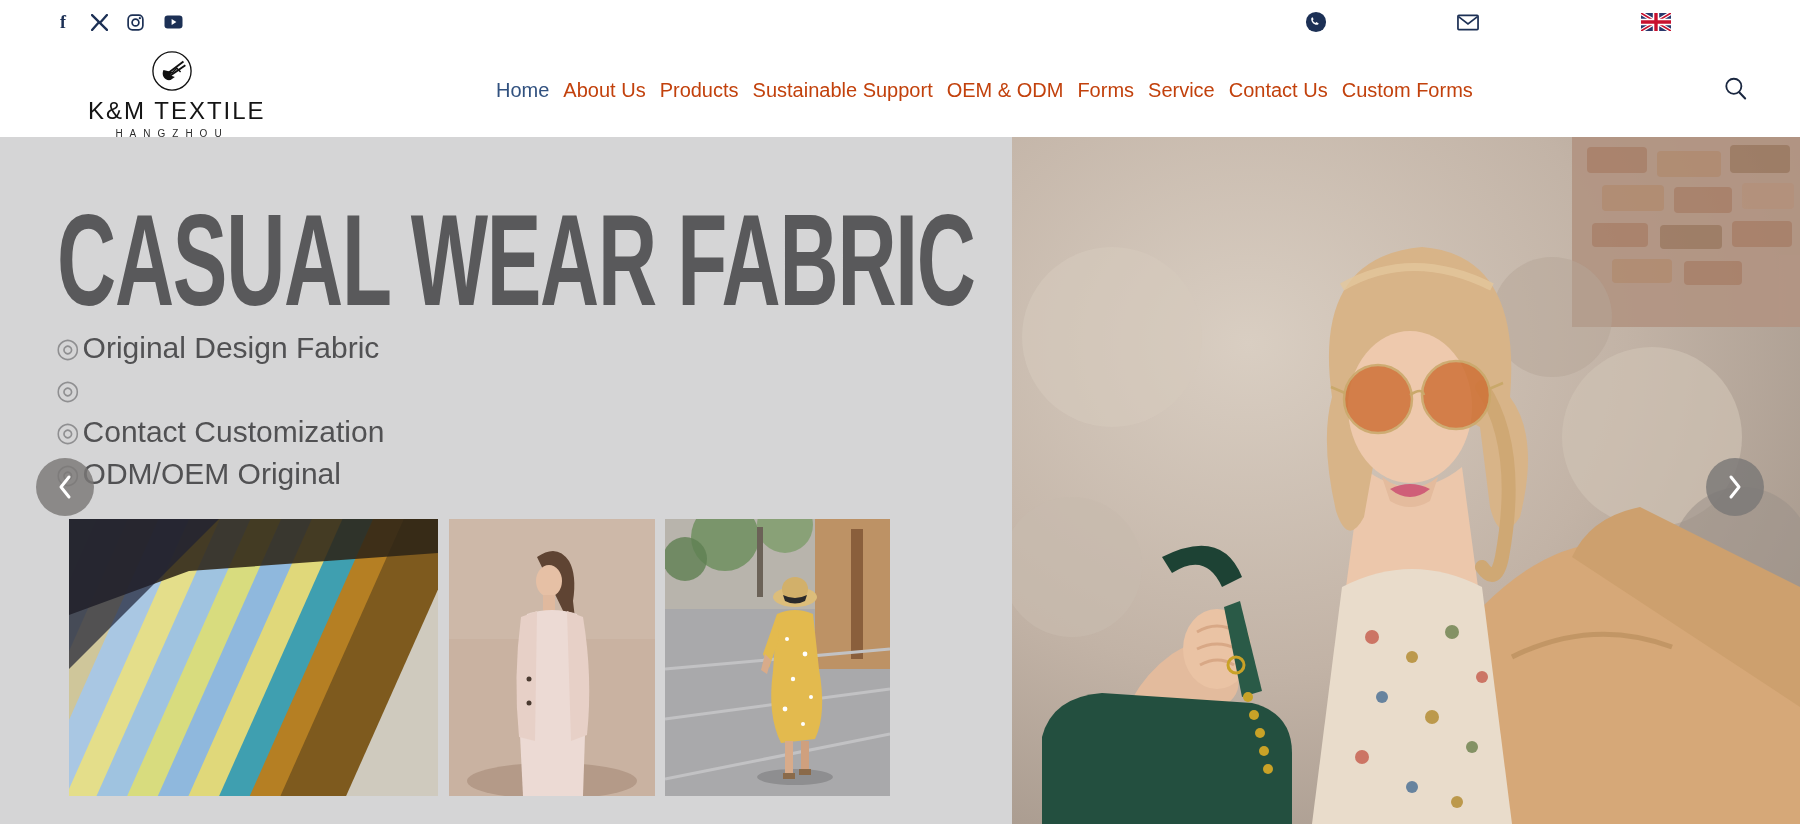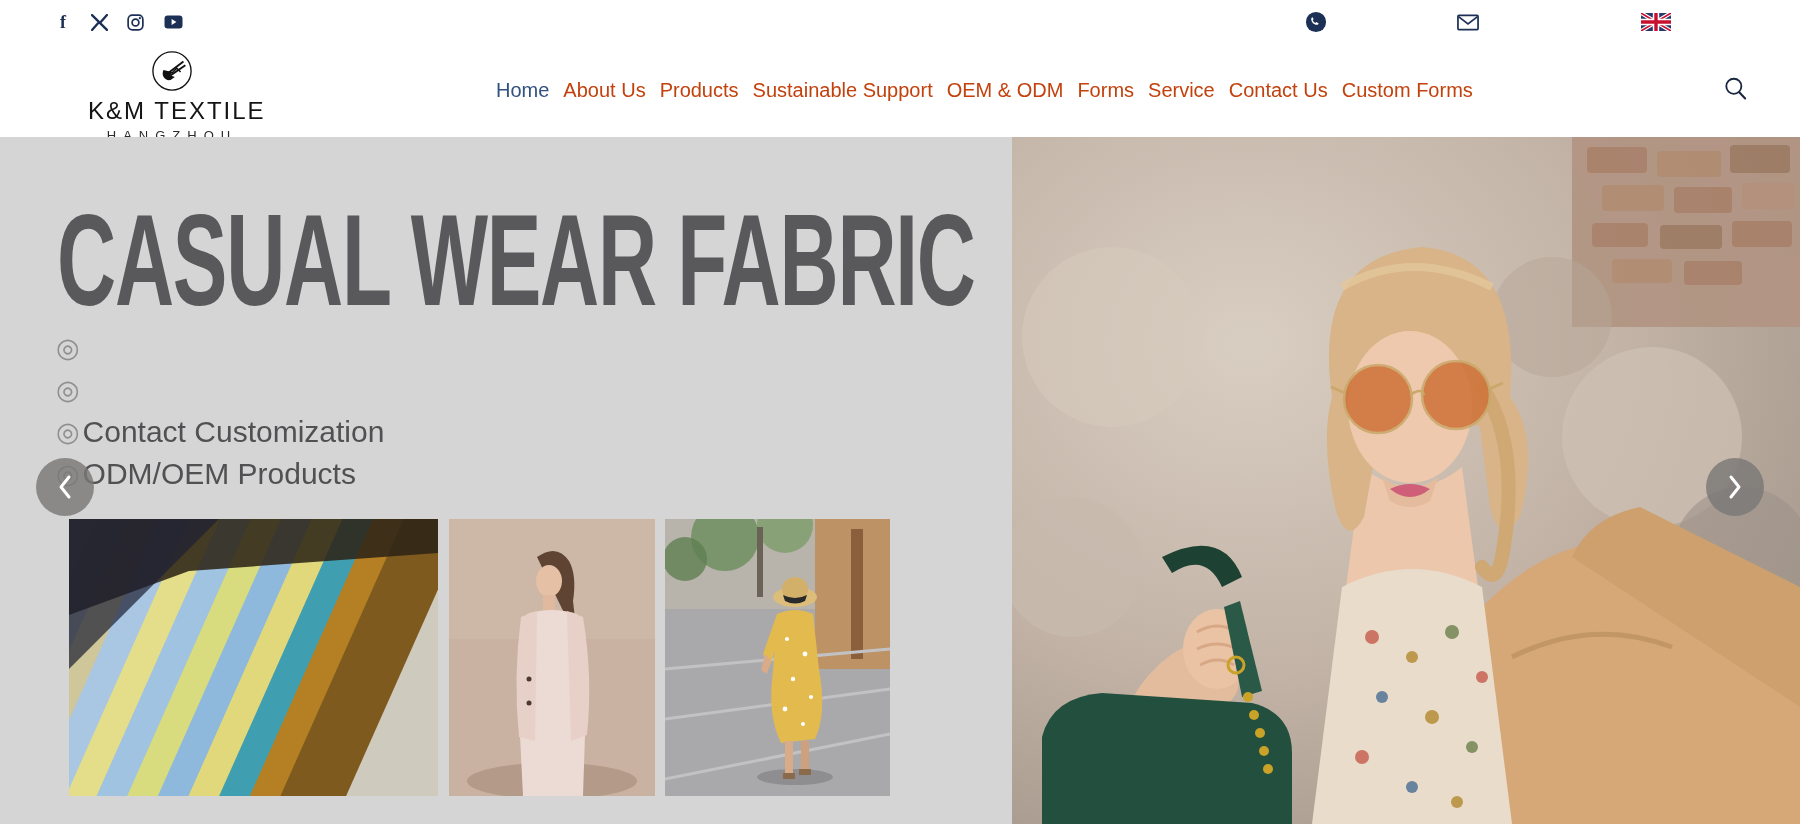--- a/index.html
+++ b/index.html
@@ -10,21 +10,21 @@
   
   .topbar { position:absolute; left:0; top:0; width:1800px; height:44px; background:#fff; }
   .sicon { position:absolute; top:11px; width:22px; height:22px; display:flex;
            align-items:center; justify-content:center; color:#1c3055; cursor:pointer; }
   .fb-glyph { font-family:"Liberation Serif", serif; font-weight:bold; font-size:18px; color:#1c3055; }
 
   
   .header { position:absolute; left:0; top:44px; width:1451px; height:93px; background:#fff; }
   .logo { position:absolute; left:88px; top:6px; width:168px; text-align:center; cursor:pointer; }
   .brand-name { margin-top:1px; font-size:24px; letter-spacing:2px; color:#141414; white-space:nowrap; }
-  .brand-sub  { margin-top:3px; font-size:13px; letter-spacing:7px; color:#2a2a2a; }
+  .brand-sub  { margin-top:3px; font-size:10px; letter-spacing:7px; color:#2a2a2a; }
   .nav { position:absolute; left:496px; top:0; height:93px; display:flex; align-items:center; gap:14px; }
   .nav-item { font-size:20px; color:#c2410c; white-space:nowrap; cursor:pointer; }
   .nav-item.active { color:#31517f; }
   .search-btn { position:absolute; left:1722px; top:31px; width:30px; height:30px; cursor:pointer; }
 
   
   .hero { position:absolute; left:0; top:137px; width:1800px; height:666px; background:#d5d5d6; }
   .hero-left { position:absolute; left:0; top:0; width:1012px; height:687px; background:#d5d5d6; overflow:hidden; }
   .headline { position:absolute; left:57px; top:58px; font-size:130px; line-height:1;
               font-weight:bold; color:#59595b; letter-spacing:-2px; white-space:nowrap;
@@ -132,31 +132,32 @@
   </div>
 
   <div class="hero">
 
     <div class="hero-left">
       <div class="headline">CASUAL WEAR FABRIC</div>
 
       <div class="features">
         <div class="feature-row">
           <span class="bullet">◎</span>
+          <span>Original Design Fabric</span>
         </div>
         <div class="feature-row">
           <span class="bullet">◎</span>
         </div>
         <div class="feature-row">
           <span class="bullet">◎</span>
           <span>Contact Customization</span>
         </div>
         <div class="feature-row">
           <span class="bullet">◎</span>
-          <span>ODM/OEM Products</span>
+          <span>ODM/OEM Original</span>
         </div>
       </div>
 
       <div class="slide-thumb thumb-1">
         <svg width="369" height="277" viewBox="0 0 369 277">
           <rect width="369" height="277" fill="#cfcabe"></rect>
           <g transform="rotate(24 185 -30)">
             <rect x="-170" y="-140" width="34" height="560" fill="#23253a"></rect>
             <rect x="-142" y="-140" width="34" height="560" fill="#2c3a6b"></rect>
             <rect x="-114" y="-140" width="34" height="560" fill="#d95c52"></rect>

